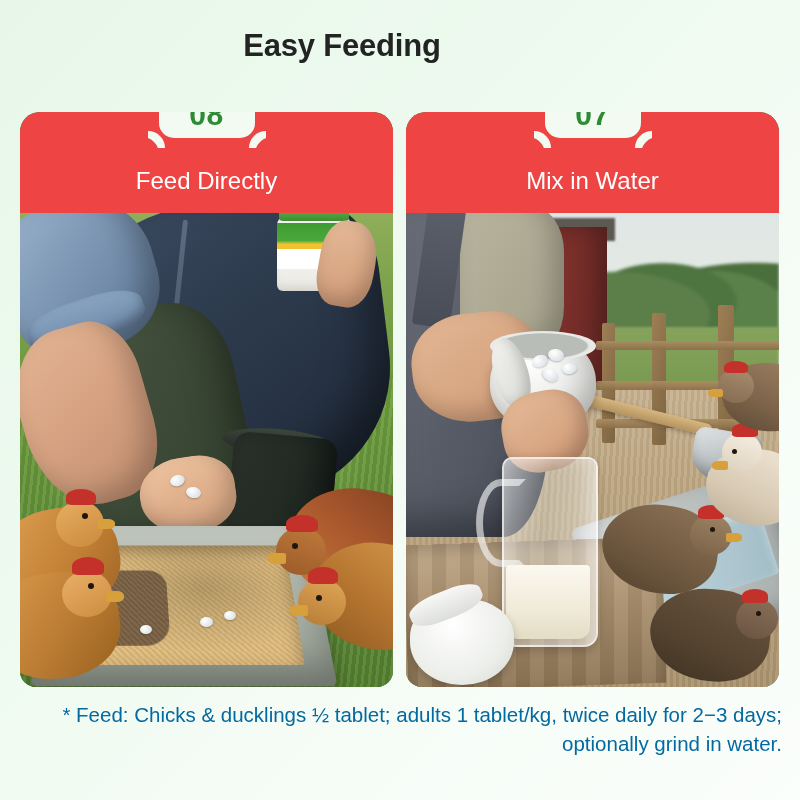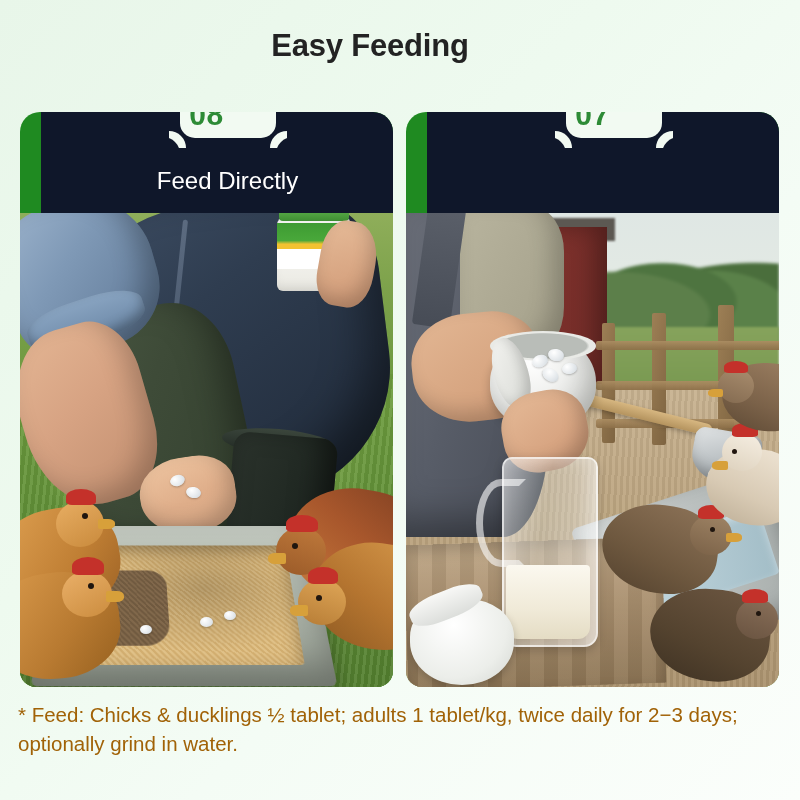--- a/index.html
+++ b/index.html
@@ -25,21 +25,20 @@
   .page-title {
     position: absolute;
     top: 28px;
     left: 0;
     width: 684px;
     text-align: center;
     font-size: 31px;
     font-weight: bold;
     color: #232323;
     letter-spacing: -0.2px;
-    margin-left: 28px;
   }
 
   
   .cards {
     position: absolute;
     top: 112px;
     left: 20px;
     width: 760px;
     height: 575px;
     display: flex;
@@ -52,28 +51,27 @@
     border-radius: 20px 20px 16px 16px;
     overflow: hidden;
     background: #1f8a21;
   }
 
   
   .card-header {
     position: relative;
     height: 101px;
     width: 100%;
-    background: #0f172a;
+    background: #ef4444;
     -webkit-mask-image:
        radial-gradient(circle 13px at 50% 0px, transparent 0 13px, #000 13.6px),
        linear-gradient(#000, #000);
     mask-image:
        radial-gradient(circle 13px at 50% 0px, transparent 0 13px, #000 13.6px),
        linear-gradient(#000, #000);
-    margin-left: 21px;
   }
   
   .notch {
     position: absolute;
     top: -1px;
     left: 50%;
     transform: translateX(-50%);
     width: 96px;
     height: 27px;
     background: #f2faf2;
@@ -470,24 +468,24 @@
     transform: rotate(-18deg);
     box-shadow: inset 0 4px 10px rgba(255,255,255,0.45);
   }
 
   
   .footnote {
     position: absolute;
     top: 700px;
     left: 18px;
     width: 764px;
-    text-align: left;
+    text-align: right;
     font-size: 20.5px;
     line-height: 1.42;
-    color: #a16207;
+    color: #0369a1;
   }
 </style>
 </head>
 <body>
 
 <div class="page">
 
   <div class="page-title">Easy Feeding</div>
 
   <div class="cards">
@@ -558,20 +556,21 @@
           <div class="hen-comb" style="left:288px; top:354px; width:30px; height:17px;"></div>
           <div class="hen-beak" style="left:270px; top:392px; width:18px; height:11px; border-radius:40% 2px 2px 40%;"></div>
           <div class="hen-eye" style="left:296px; top:382px; width:6px; height:6px;"></div>
         </div>
       </div>
     </div>
 
     <div class="card">
       <div class="card-header">
         <div class="notch"></div>
+        <div class="card-heading">Mix in Water</div>
       </div>
       <div class="card-number">07</div>
 
       <div class="photo">
         <div class="layer c2-sky"></div>
         <div class="layer c2-trees"></div>
         <div class="layer c2-field"></div>
         <div class="layer c2-barn-roof"></div>
         <div class="layer c2-barn"></div>
         <div class="layer c2-ground"></div>

